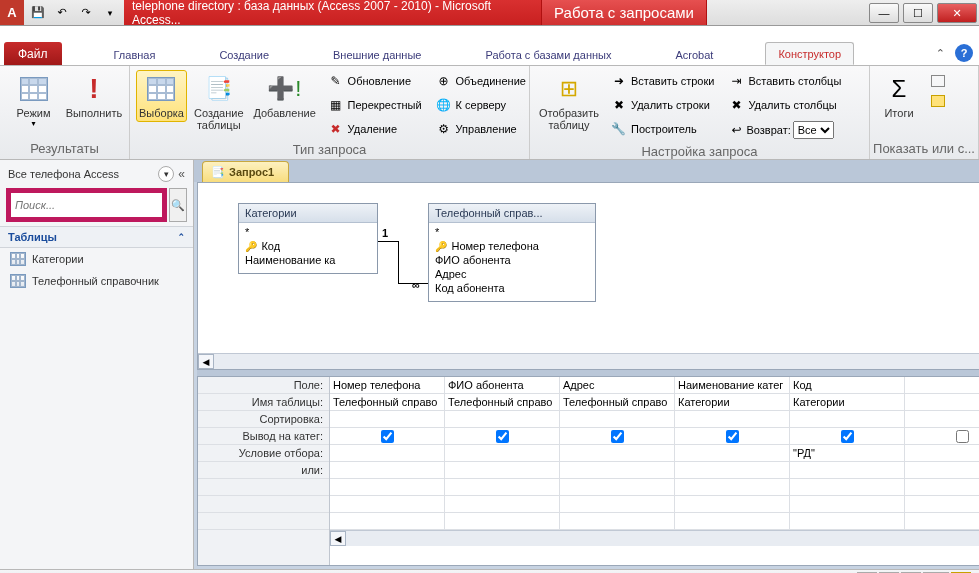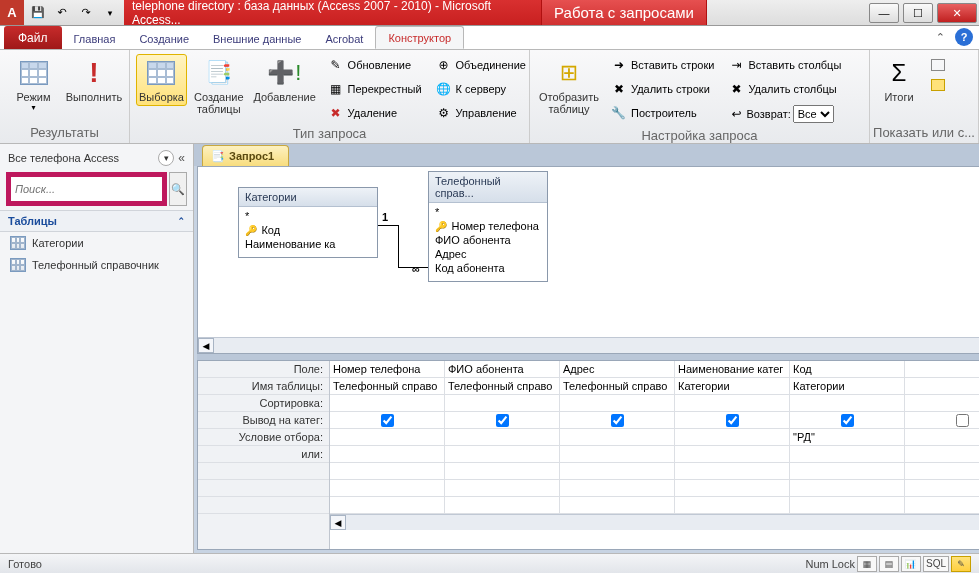--- a/index.html
+++ b/index.html
@@ -10,23 +10,23 @@
 .titlebar .app-icon { width: 24px; display:flex; align-items:center; justify-content:center; background:#c0392b; color:#fff; font-weight:bold; font-size:13px; }
 .qat { display:flex; align-items:center; padding:0 4px; gap:4px; }
 .qat .qbtn { width:20px; height:20px; display:flex; align-items:center; justify-content:center; border:1px solid transparent; border-radius:2px; cursor:pointer; }
 .title-red { flex:1; background:linear-gradient(#d93030,#c82020); display:flex; align-items:center; padding-left:8px; color:#fff; font-size:12px; }
 .context-tab { background:linear-gradient(#e65050,#d03030); color:#fff; display:flex; align-items:center; padding:0 12px; font-size:15px; border-left:1px solid #b01010; border-right:1px solid #b01010; }
 .win-btns { display:flex; }
 .win-btn { width:30px; height:20px; margin:3px 2px; border:1px solid #888; border-radius:2px; display:flex; align-items:center; justify-content:center; background:linear-gradient(#fafafa,#ddd); cursor:pointer; }
 .win-btn.close { background:linear-gradient(#e86060,#c02020); color:#fff; width:40px; }
 
 
-.tabrow { height:24px; background:#fff; display:flex; align-items:flex-end; border-bottom:1px solid #b8b8b8; padding-left:4px; }
+.tabrow { height:40px; background:#fff; display:flex; align-items:flex-end; border-bottom:1px solid #b8b8b8; padding-left:4px; }
 .tabrow .file-tab { background:linear-gradient(#c72b2b,#a01818); color:#fff; padding:5px 14px 4px; font-size:12px; border-top-left-radius:3px; border-top-right-radius:3px; cursor:pointer; }
-.tabrow .tab { padding:5px 12px 4px; color:#3b3b7a; cursor:pointer; }
+.tabrow .tab { padding:5px 12px 4px; color:#3b3b7a; cursor:pointer;margin-left:40px; }
 .tabrow .tab.active { border:1px solid #b8b8b8; border-bottom:1px solid #f5f6f7; background:#f5f6f7; border-top-left-radius:3px; border-top-right-radius:3px; color:#c72b2b; }
 .tabrow .spacer { flex:1; }
 .tabrow .help { width:18px; height:18px; border-radius:9px; background:#2a6fd6; color:#fff; display:flex; align-items:center; justify-content:center; margin:0 6px 3px; font-weight:bold; cursor:pointer; }
 .tabrow .minrib { margin:0 4px 5px; cursor:pointer; color:#555; }
 
 
 .ribbon { height:94px; background:linear-gradient(#f9f9fa,#e8eaed); border-bottom:1px solid #b8b8b8; display:flex; }
 .group { border-right:1px solid #ccc; display:flex; flex-direction:column; }
 .group-body { flex:1; display:flex; align-items:flex-start; padding:4px 6px 0; gap:4px; }
 .group-label { text-align:center; color:#666; font-size:13px; padding:2px 0 3px; }
@@ -121,20 +121,21 @@
     <div class="win-btn">☐</div>
     <div class="win-btn close">✕</div>
   </div>
 </div>
 
 <div class="tabrow">
   <div class="file-tab">Файл</div>
   <div class="tab">Главная</div>
   <div class="tab">Создание</div>
   <div class="tab">Внешние данные</div>
+  <div class="tab">Работа с базами данных</div>
   <div class="tab">Acrobat</div>
   <div class="tab active">Конструктор</div>
   <div class="spacer"></div>
   <div class="minrib">⌃</div>
   <div class="help">?</div>
 </div>
 
 <div class="ribbon">
 
   <div class="group" style="width:130px;">
@@ -337,21 +338,21 @@
           <div class="flds">
             <div class="fld">*</div>
             <div class="fld">
                 <span class="keyico">🔑</span>
                 <span>Код</span>
               </div>
             <div class="fld">Наименование ка</div>
           </div>
         </div>
 
-        <div class="tblbox" style="left:230px; top:4px; width:120px;">
+        <div class="tblbox" style="left:230px; top:20px; width:168px;">
           <div class="hdr">Телефонный справ...</div>
           <div class="flds">
             <div class="fld">*</div>
             <div class="fld">
                 <span class="keyico">🔑</span>
                 <span>Номер телефона</span>
               </div>
             <div class="fld">ФИО абонента</div>
             <div class="fld">Адрес</div>
             <div class="fld">Код абонента</div>

